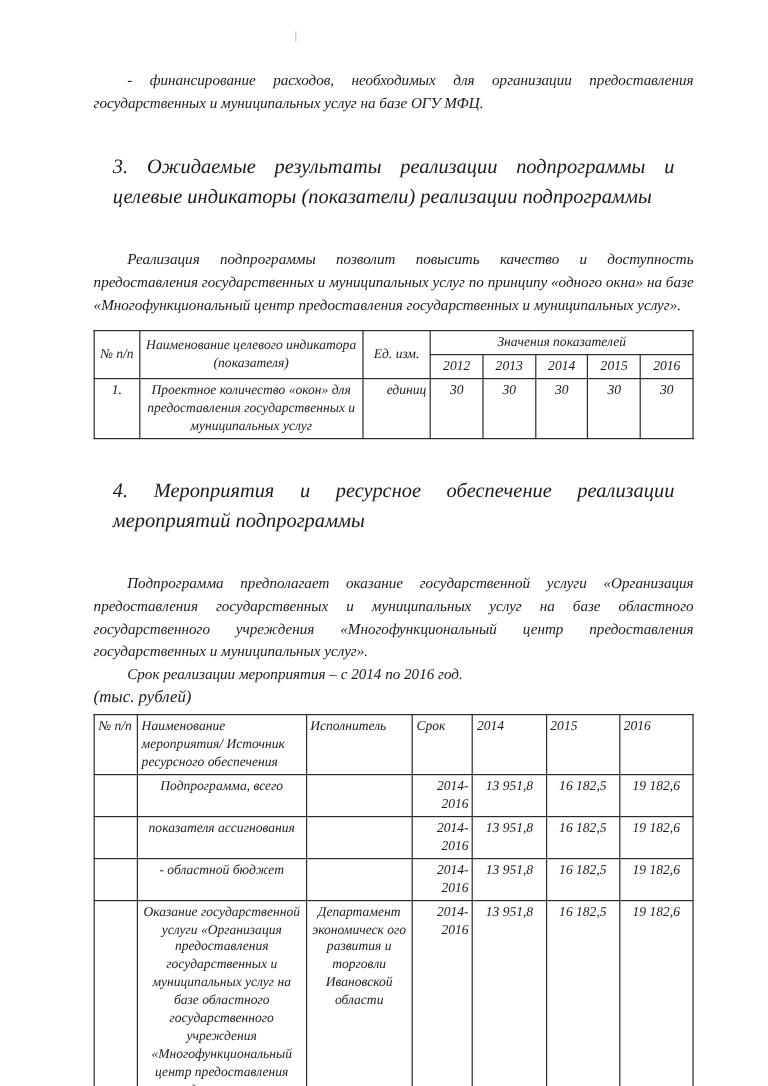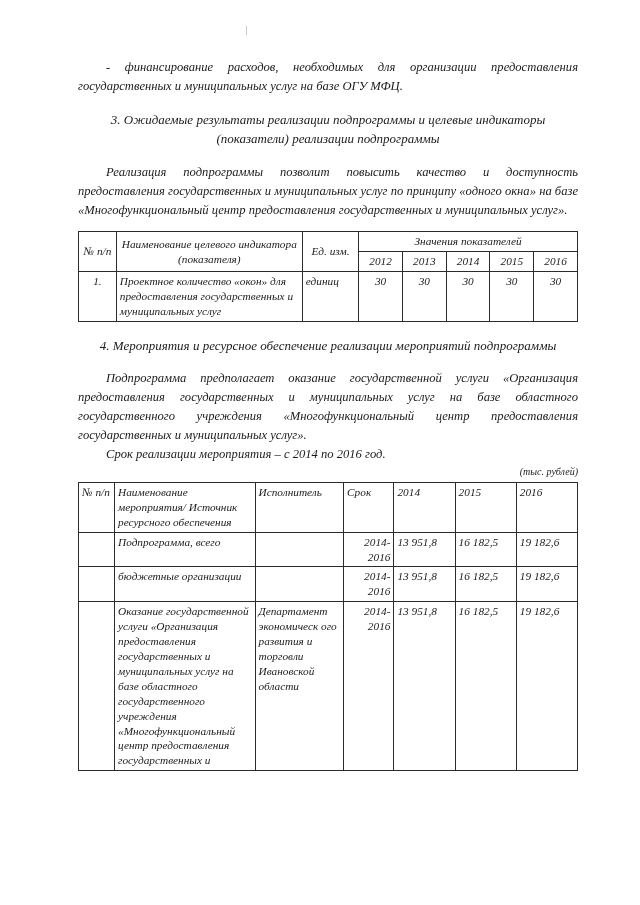--- a/index.html
+++ b/index.html
@@ -34,46 +34,45 @@
   }
   p {
     margin: 0;
     font-size: 12.6px;
     line-height: 1.5;
     text-align: justify;
     text-justify: inter-word;
   }
   .indent { text-indent: 28px; }
   .heading {
-    text-align: center;
-    font-size: 13px;
+    font-size: 17px;
     line-height: 1.5;
-    margin: 0;
+    margin: 16px;
   }
   .gap-s { height: 8px; }
   .gap-m { height: 14px; }
-  .right { text-align: right; text-indent: 0; font-size: 10px; }
+  .right { text-align: left; text-indent: 0; font-size: 14px; }
 
   table {
     border-collapse: collapse;
     width: 100%;
     font-size: 11.3px;
     line-height: 1.32;
   }
   table td, table th {
     border: 1px solid #2b2b2b;
     padding: 2px 3px;
     vertical-align: top;
     font-weight: normal;
-    text-align: left;
+    text-align: center;
   }
   .t1 { margin-top: 4px; }
   .t1 th { text-align: center; vertical-align: middle; }
   .t1 td.num, .t1 td.val { text-align: center; }
-  .t1 td.unit { text-align: left; }
+  .t1 td.unit { text-align: right; }
 
   .t2 { margin-top: 3px; }
   .t2 th { text-align: left; vertical-align: top; }
   .t2 td.money { }
   .t2 td.period { text-align: right; }
   .t2 td.empty { }
 </style>
 </head>
 <body>
 
@@ -149,28 +148,37 @@
       <td>Подпрограмма, всего</td>
       <td class="empty"></td>
       <td class="period">2014-2016</td>
       <td class="money">13 951,8</td>
       <td class="money">16 182,5</td>
       <td class="money">19 182,6</td>
     </tr>
 
     <tr>
       <td></td>
-      <td>бюджетные организации</td>
+      <td>показателя ассигнования</td>
       <td class="empty"></td>
       <td class="period">2014-2016</td>
       <td class="money">13 951,8</td>
       <td class="money">16 182,5</td>
       <td class="money">19 182,6</td>
     </tr>
 
+    <tr>
+      <td></td>
+      <td>- областной бюджет</td>
+      <td class="empty"></td>
+      <td class="period">2014-2016</td>
+      <td class="money">13 951,8</td>
+      <td class="money">16 182,5</td>
+      <td class="money">19 182,6</td>
+    </tr>
 
     <tr>
       <td></td>
       <td>Оказание государственной услуги «Организация предоставления государственных и муниципальных услуг на базе областного государственного учреждения «Многофункциональный центр предоставления государственных и</td>
       <td>Департамент экономическ ого развития и торговли Ивановской области</td>
       <td class="period">2014-2016</td>
       <td class="money">13 951,8</td>
       <td class="money">16 182,5</td>
       <td class="money">19 182,6</td>
     </tr>

